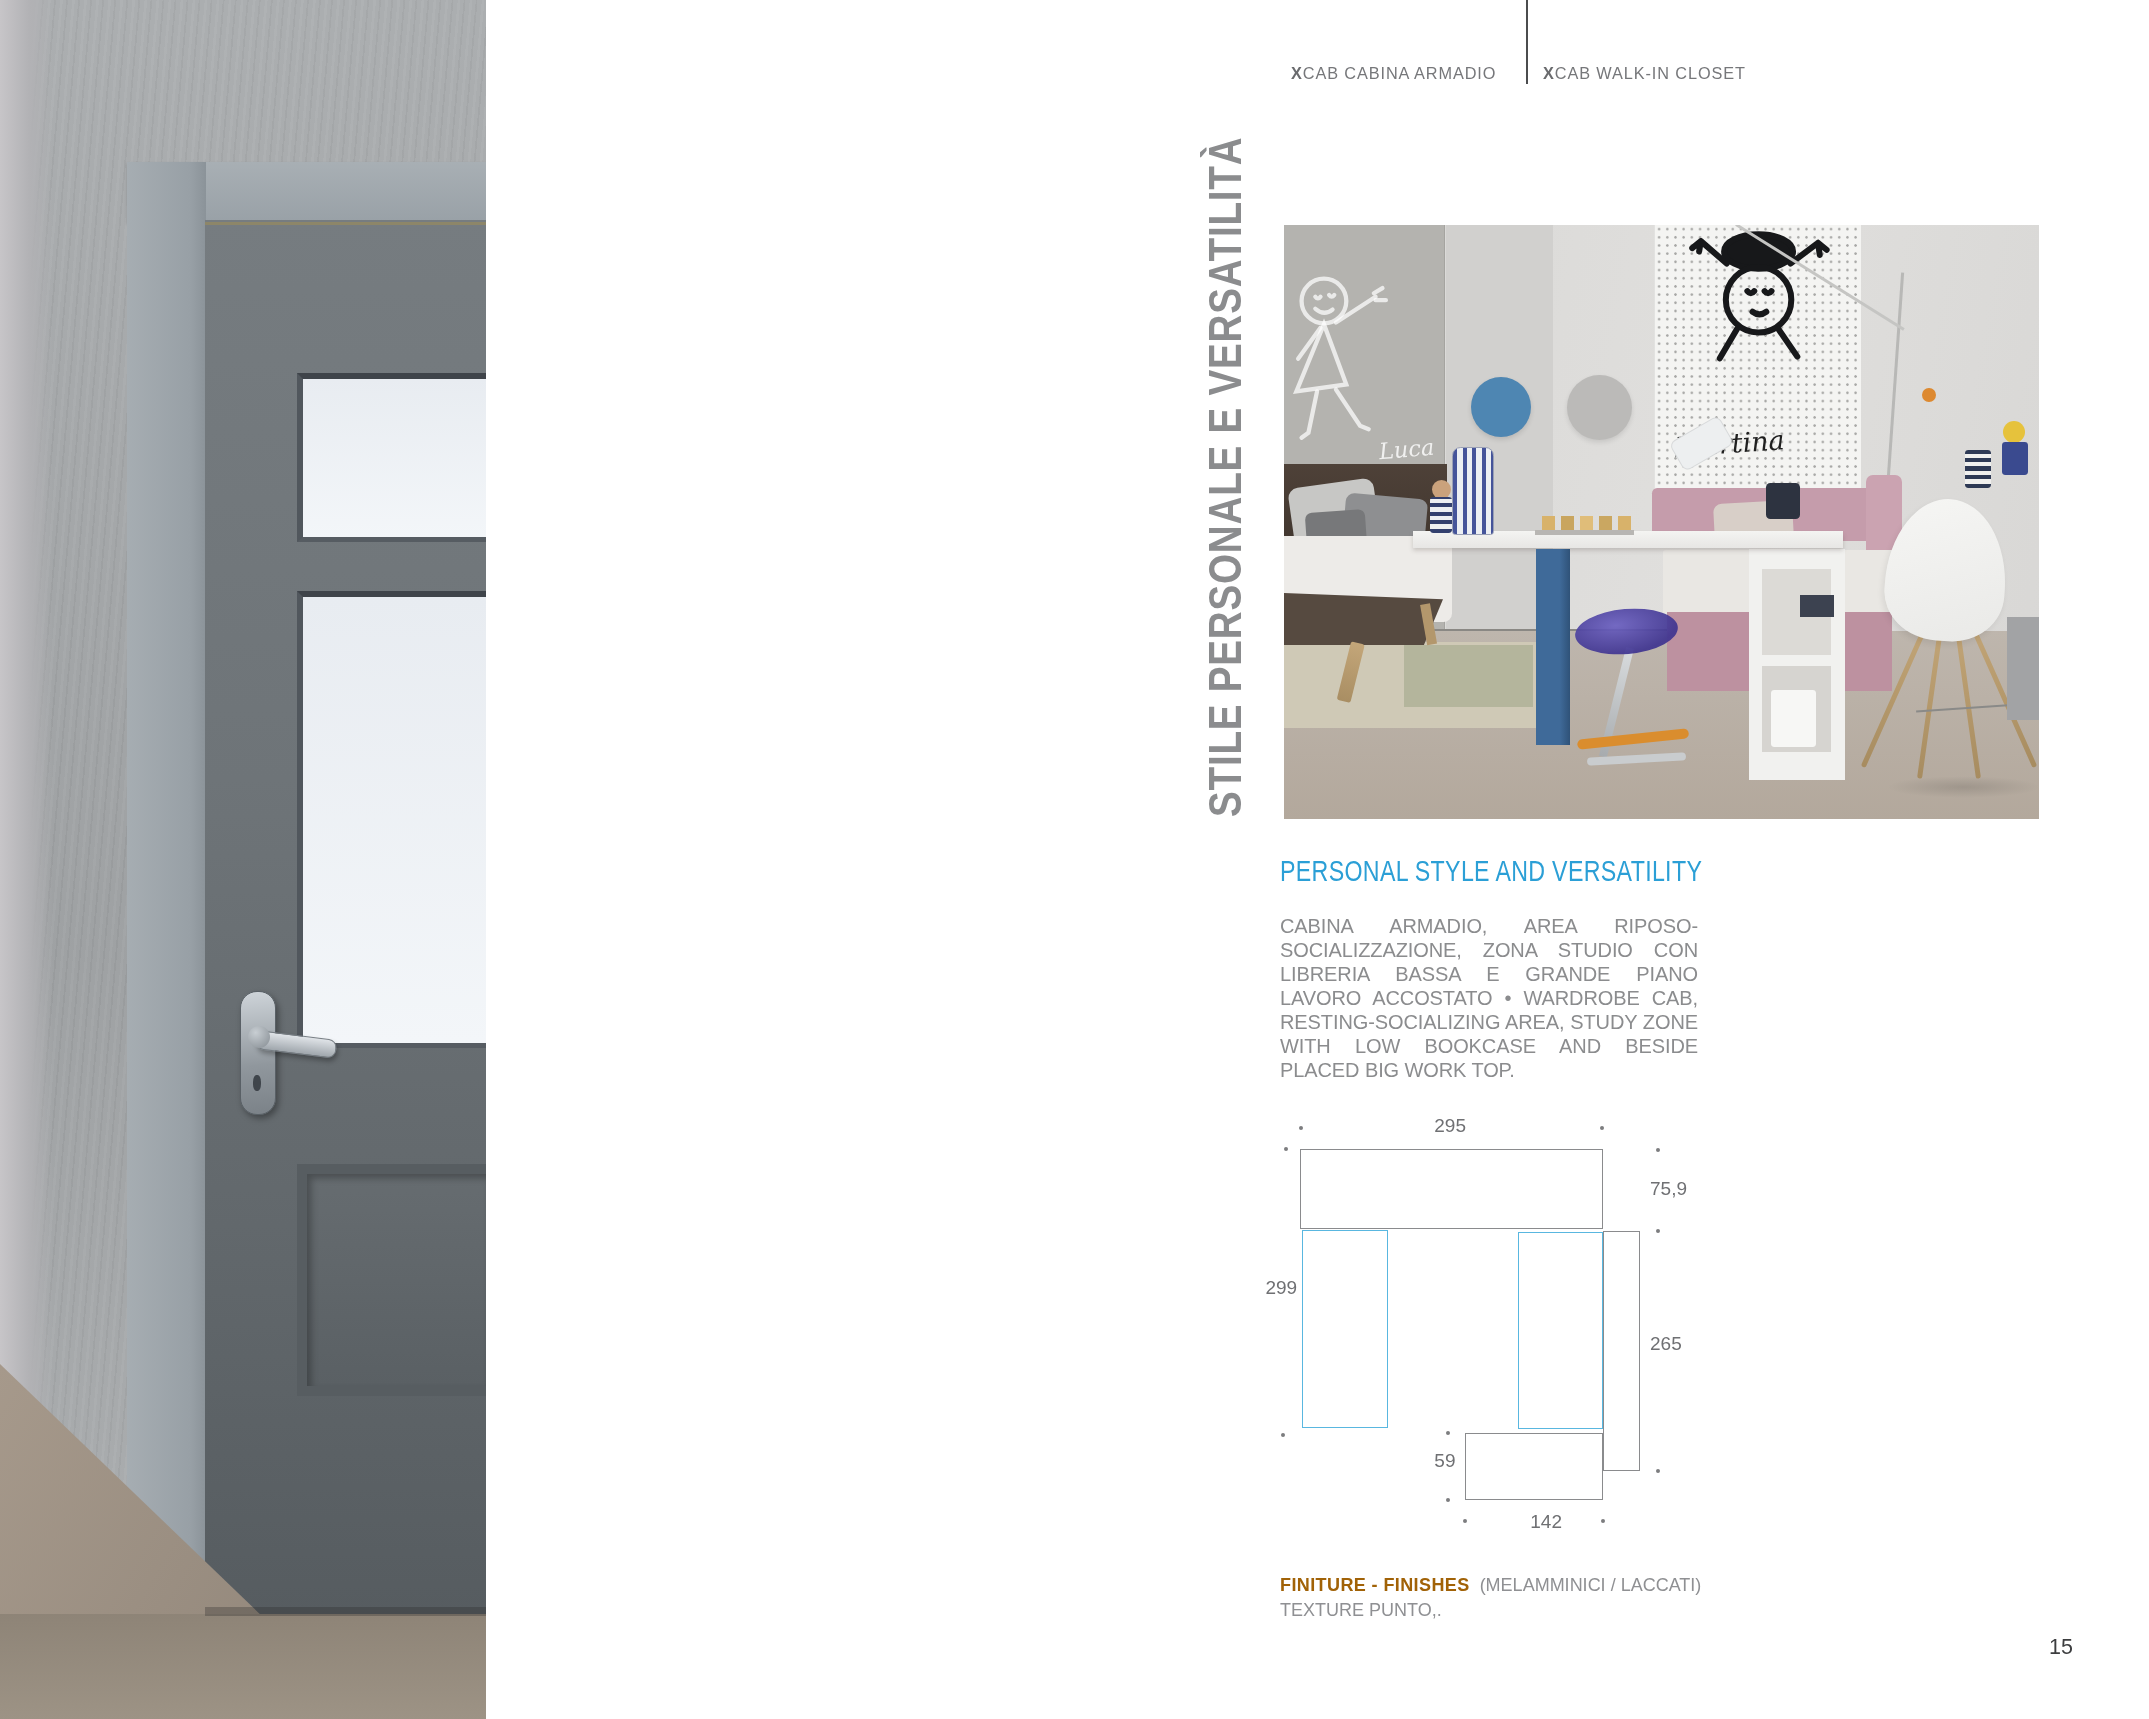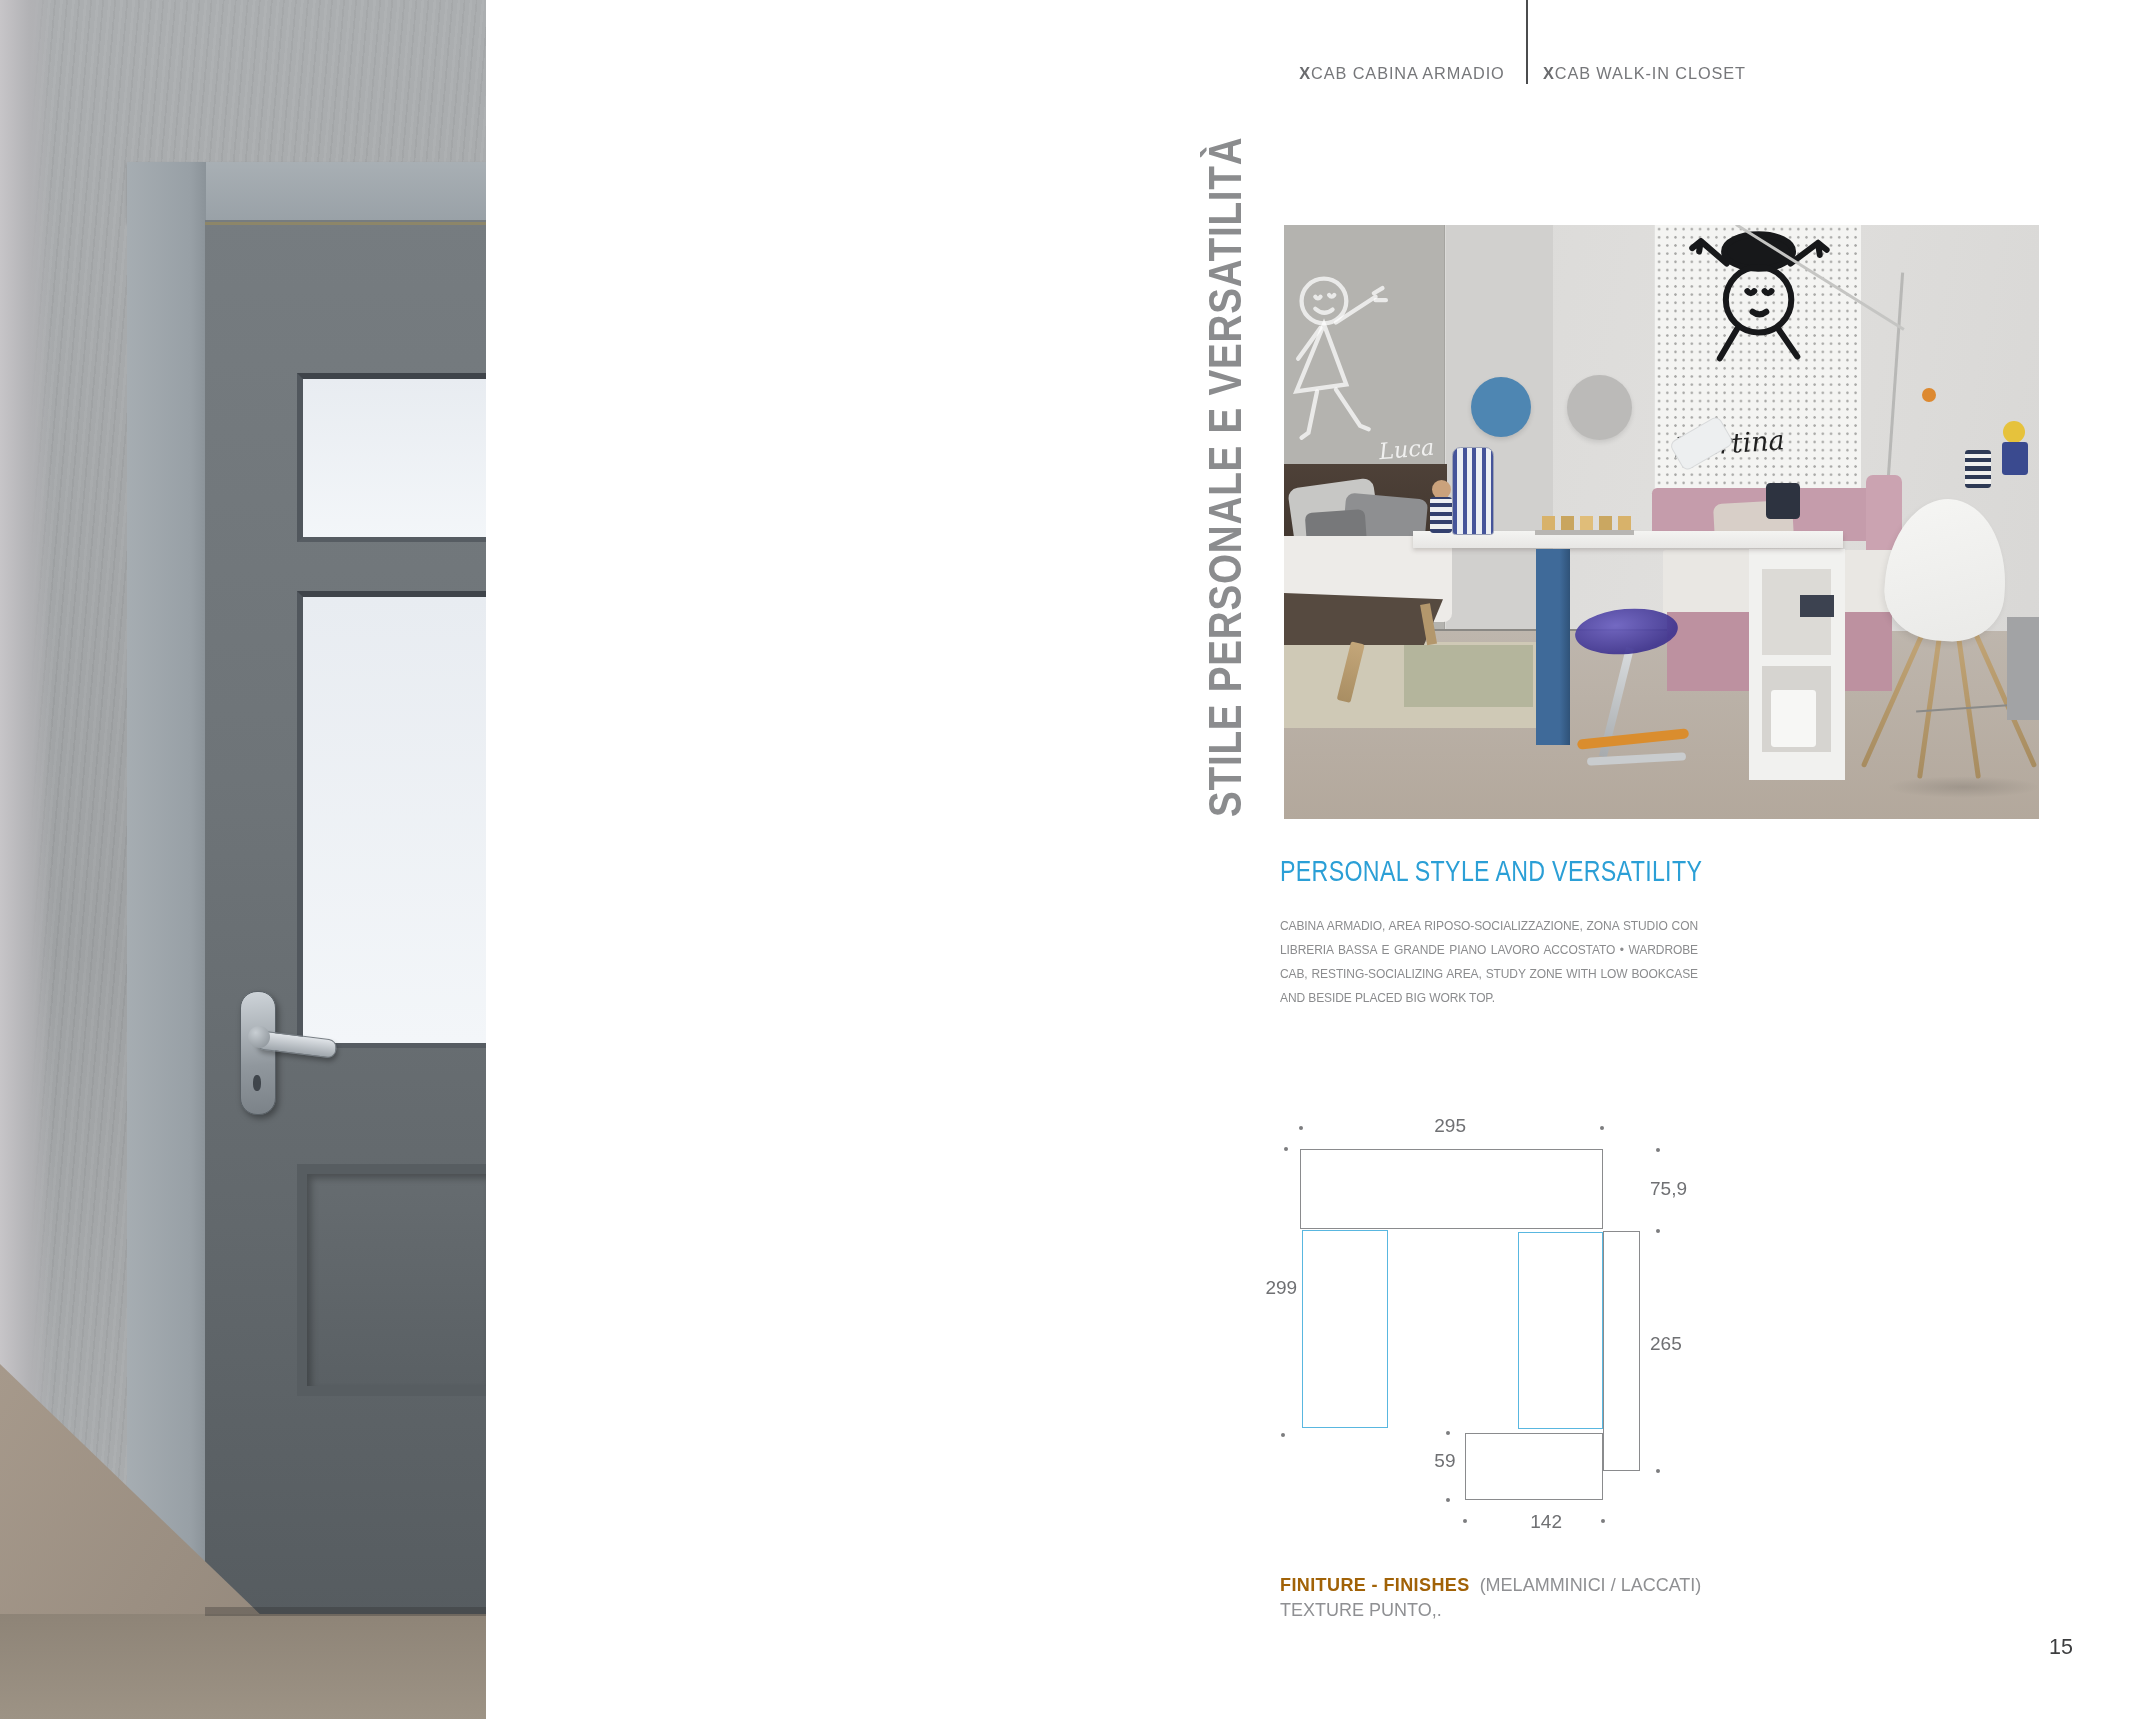--- a/index.html
+++ b/index.html
@@ -52,35 +52,35 @@
   .floor-triangle{left:0;top:1364px;width:370px;height:356px;
     background:linear-gradient(120deg,#a6998b,#8f8478);
     clip-path:polygon(0 0,100% 100%,0 100%);}
   .floor-bottom{left:0;top:1614px;width:486px;height:106px;
     background:linear-gradient(180deg,#8e8477,#9d9385);}
   .door-bottom-shadow{left:205px;top:1607px;width:281px;height:8.6px;background:rgba(40,40,40,.3);}
 
   
   .header-divider{left:1526px;top:0;width:1.7px;height:84px;background:#4b4c4e;}
   .header-label{top:64px;font-size:16.3px;letter-spacing:0.9px;color:#76777a;white-space:nowrap;}
-  .header-left{left:1291px;width:222px;text-align:center;}
+  .header-left{left:1291px;width:222px;text-align:left;}
   .header-right{left:1543px;}
   .brand-x{font-weight:700;color:#6a6b6e;}
 
   .vertical-title{
     left:1199px;top:817px;width:912px;height:53px;line-height:53px;
     font-size:46px;font-weight:700;letter-spacing:0.9px;color:#8b8c8e;white-space:nowrap;
     transform:rotate(-90deg) scaleX(0.84);transform-origin:0 0;}
 
   .room-photo{left:1284px;top:225px;width:755px;height:594px;overflow:hidden;
     background:linear-gradient(100deg,#d8d7d5 0%,#e0dfdd 55%,#d8d7d5 100%);}
 
   .section-title{left:1280px;top:855px;width:602px;font-size:29px;color:#2b9fd6;
     letter-spacing:0.4px;white-space:nowrap;transform:scaleX(0.8);transform-origin:0 0;}
-  .intro-text{left:1280px;top:914px;width:418px;font-size:12px;line-height:24px;
+  .intro-text{left:1280px;top:914px;width:418px;font-size:20px;line-height:24px;
     color:#8b8c8e;text-align:justify;letter-spacing:-0.1px;}
 
   
   .plan{left:1256px;top:1101px;width:482px;height:447px;}
   .plan .rect{position:absolute;box-sizing:border-box;border:1.7px solid #8a8b8d;background:transparent;}
   .plan .rect.blue{border-color:#59b7e0;}
   .plan .dim{position:absolute;font-size:19px;color:#6f7073;}
   .plan .dot{position:absolute;width:4.3px;height:4.3px;border-radius:50%;background:#7c7d7f;}
   .r-top{left:44px;top:48px;width:303px;height:80px;}
   .r-left-blue{left:46px;top:129px;width:86px;height:198px;}

